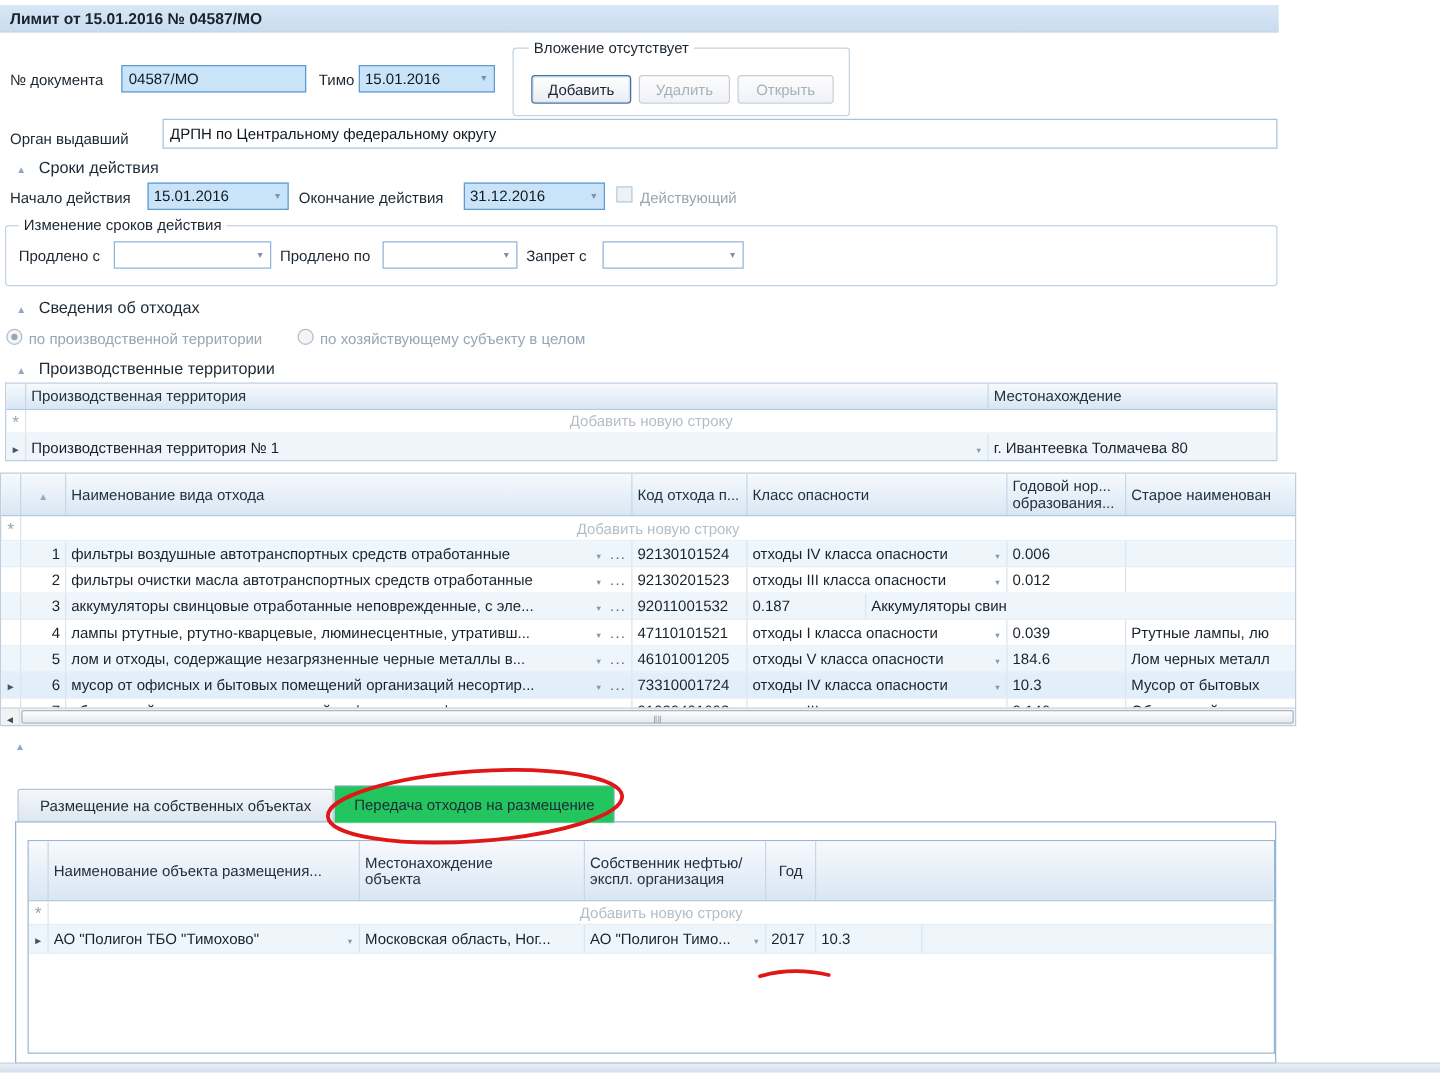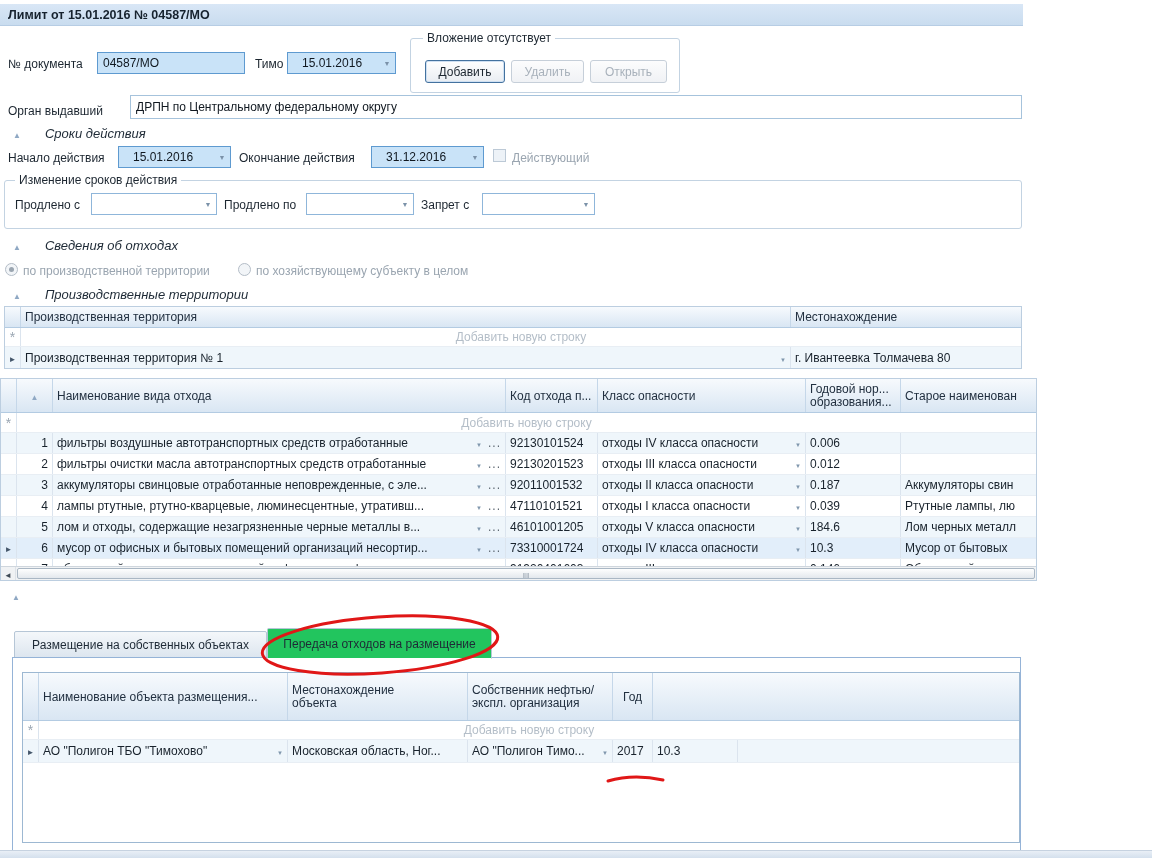--- a/index.html
+++ b/index.html
@@ -8,32 +8,32 @@
   .abs{position:absolute;}
   .titlebar{position:absolute;left:0;top:4px;width:1023px;height:22px;background:linear-gradient(#d9e7f6,#c9dcef);
     border-bottom:1px solid #b7cde4;display:flex;align-items:center;padding-left:8px;box-sizing:border-box;
     font-weight:bold;font-size:12.5px;color:#16222e;}
   .lbl{position:absolute;white-space:nowrap;color:#1c2630;}
   .lbl.gray{color:#9aa5b0;}
   .field{position:absolute;display:flex;align-items:center;padding:0 5px;background:#c9e3f8;border:1px solid #5e9ad0;
     white-space:nowrap;box-sizing:border-box;height:22px;color:#101820;}
   .field.white{background:#fff;border-color:#a6c3dc;height:24px;}
   .combo{position:absolute;display:flex;align-items:stretch;background:#c9e3f8;border:1px solid #5e9ad0;height:22px;box-sizing:border-box;}
-  .combo .val{flex:1;display:flex;align-items:center;padding:0 14px;white-space:nowrap;overflow:hidden;color:#101820;}
+  .combo .val{flex:1;display:flex;align-items:center;padding:0 4px;white-space:nowrap;overflow:hidden;color:#101820;}
   .combo .carr{width:16px;display:flex;align-items:center;justify-content:center;}
   .combo.empty{background:#fff;border-color:#8fb6da;}
   .i-chevron::before{content:"▼";font-size:7px;color:#7b92a9;}
   .i-chevron.sm::before{font-size:6px;color:#8097ad;}
   .groupbox{position:absolute;border:1px solid #c3d3e2;border-radius:3px;box-sizing:border-box;}
   .groupbox .legend{position:absolute;background:#fff;padding:0 4px;white-space:nowrap;color:#1c2630;}
   .btn{position:absolute;display:flex;align-items:center;justify-content:center;background:linear-gradient(#ffffff,#e9edf2);
     border:1px solid #88a5c4;border-radius:3px;color:#1c2630;box-sizing:border-box;}
   .btn.primary{border-color:#44729f;box-shadow:inset 0 0 0 1px #cfe0f2;}
   .btn.disabled{border-color:#c6cfd9;color:#a8b1bb;background:linear-gradient(#fcfcfd,#f0f2f5);}
-  .sect{position:absolute;display:flex;align-items:center;gap:24px;font-size:13px;color:#1e2a36;font-style:italic;}
+  .sect{position:absolute;display:flex;align-items:center;gap:10px;font-size:13px;color:#1e2a36;}
   .i-tri-up::before{content:"▲";font-size:8px;color:#8fa8c4;}
   .radio{position:absolute;width:13px;height:13px;border-radius:50%;border:1px solid #b4bdc7;background:#f2f5f8;box-sizing:border-box;}
   .radio.sel::after{content:"";position:absolute;left:3px;top:3px;width:5px;height:5px;border-radius:50%;background:#9aa5b0;}
   .checkbox{position:absolute;width:13px;height:13px;border:1px solid #bcc9d6;background:#edf2f7;box-sizing:border-box;}
   .grid{position:absolute;border:1px solid #bccee0;background:#fff;overflow:hidden;box-sizing:border-box;}
   .ghead{display:flex;background:linear-gradient(#f7fafd,#d9e6f3);border-bottom:1px solid #b3cbe2;color:#223040;}
   .ghc{display:flex;align-items:center;padding:0 4px;border-right:1px solid #c5d7e9;overflow:hidden;white-space:nowrap;box-sizing:border-box;}
   .ghc.center{justify-content:center;}
   .ghc .lines span{display:block;line-height:13px;}
   .grow{display:flex;border-bottom:1px solid #e8eef4;background:#fff;}
@@ -266,24 +266,20 @@
           <span>3</span>
         </div>
     <div class="gc" style="width:453px;">
           <span class="t">аккумуляторы свинцовые отработанные неповрежденные, с эле...</span>
           <span class="i-chevron sm"></span>
           <span class="i-dots" style="margin-left:6px;"></span>
         </div>
     <div class="gc" style="width:92px;">
           <span>92011001532</span>
         </div>
-    <div class="gc" style="width:208px;">
-          <span class="t">отходы II класса опасности</span>
-          <span class="i-chevron sm"></span>
-        </div>
     <div class="gc" style="width:95px;">
           <span>0.187</span>
         </div>
     <div class="gc" style="flex:1;border-right:none;">
           <span>Аккумуляторы свин</span>
         </div>
   </div>
 
   <div class="grow" style="height:20px;">
     <div class="ind"></div>

